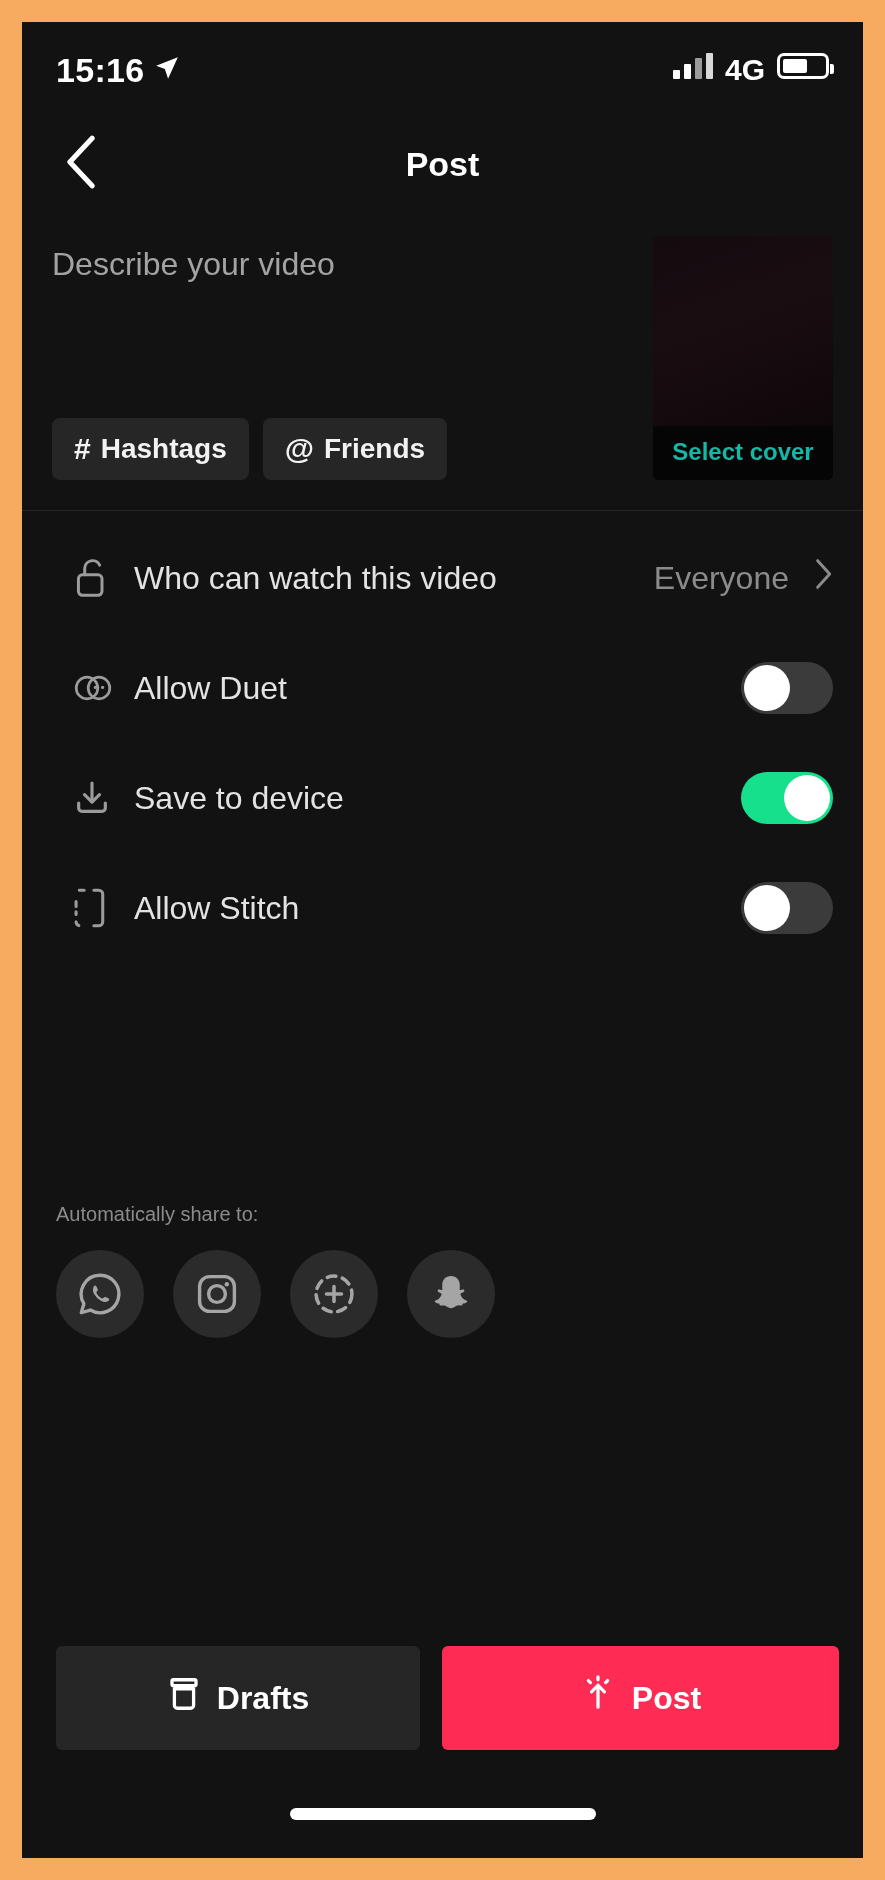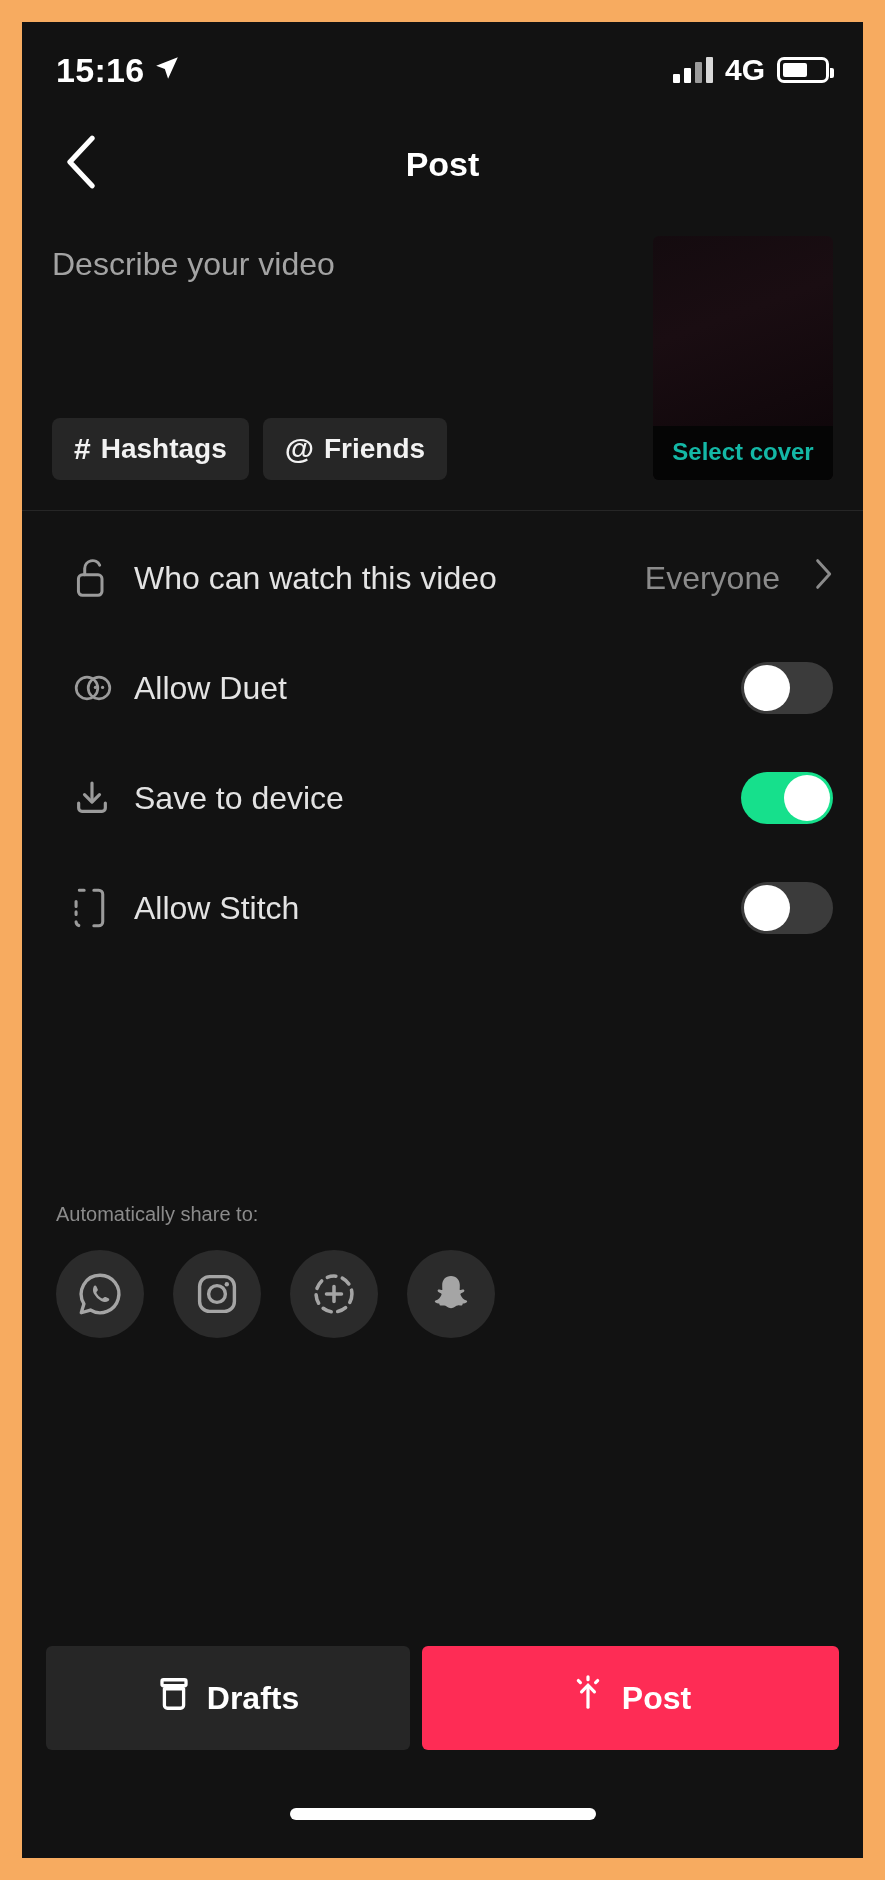--- a/index.html
+++ b/index.html
@@ -20,21 +20,21 @@
   
   .statusbar {
     height: 96px;
     display: flex; align-items: center; justify-content: space-between;
     padding: 0 34px 0 34px;
     color: #ffffff;
   }
   .status-left { display: flex; align-items: center; gap: 10px; }
   .status-time { font-size: 34px; font-weight: 600; letter-spacing: .3px; }
   .loc-arrow { display: block; }
-  .status-right { display: flex; align-items: center; gap: 12px; }
+  .status-right { display: flex; gap: 12px; }
   .signal { display: flex; align-items: flex-end; gap: 4px; height: 26px; }
   .signal i { display: block; width: 7px; background: #fff; border-radius: 1px; }
   .signal i:nth-child(1) { height: 9px; }
   .signal i:nth-child(2) { height: 15px; }
   .signal i:nth-child(3) { height: 21px; background:#9a9a9a; }
   .signal i:nth-child(4) { height: 26px; background:#d8d8d8; }
   .net { font-size: 30px; font-weight: 600; }
   .battery {
     width: 52px; height: 26px; border: 3px solid #fff; border-radius: 7px;
     position: relative; display: flex; align-items: center; padding: 3px;
@@ -92,21 +92,21 @@
   
   .settings { padding: 12px 0 0 0; margin-left: 16px; }
   .row {
     height: 110px; display: flex; align-items: center;
     padding: 0 30px 0 34px;
   }
   .row-icon { width: 62px; flex: none; display: flex; align-items: center; color: #9b9b9b; }
   .row-label { flex: 1; color: #e3e3e3; font-size: 32px; }
   .row-value {
     color: #8b8b8b; font-size: 32px;
-    display: flex; align-items: center; gap: 33px; text-align: right;
+    display: flex; align-items: center; gap: 24px; text-align: right;
   }
   .switch {
     width: 92px; height: 52px; border-radius: 26px;
     position: relative; flex: none;
   }
   .switch.on  { background: #16E08C; }
   .switch.off { background: #3b3b3b; }
   .switch .knob {
     position: absolute; top: 3px; width: 46px; height: 46px;
     border-radius: 50%; background: #fff;
@@ -125,21 +125,21 @@
   }
 
   
   .actions {
     position: absolute; left: 0; right: 0; bottom: 108px;
     display: flex; gap: 12px; padding: 0 24px;
   }
   .btn {
     height: 104px; border-radius: 6px;
     display: flex; align-items: center; justify-content: center; gap: 16px;
-    font-size: 32px; font-weight: 700; color: #fff;
+    font-size: 32px; font-weight: 700; color: #fff; margin-left: 10px;
   }
   .btn-drafts { width: 364px; background: #262626; }
   .btn-post { flex: 1; background: #FE2C55; }
 
   .home-indicator {
     position: absolute; left: 50%; transform: translateX(-50%);
     bottom: 38px; width: 306px; height: 12px;
     background: #fff; border-radius: 6px;
   }
 </style>

